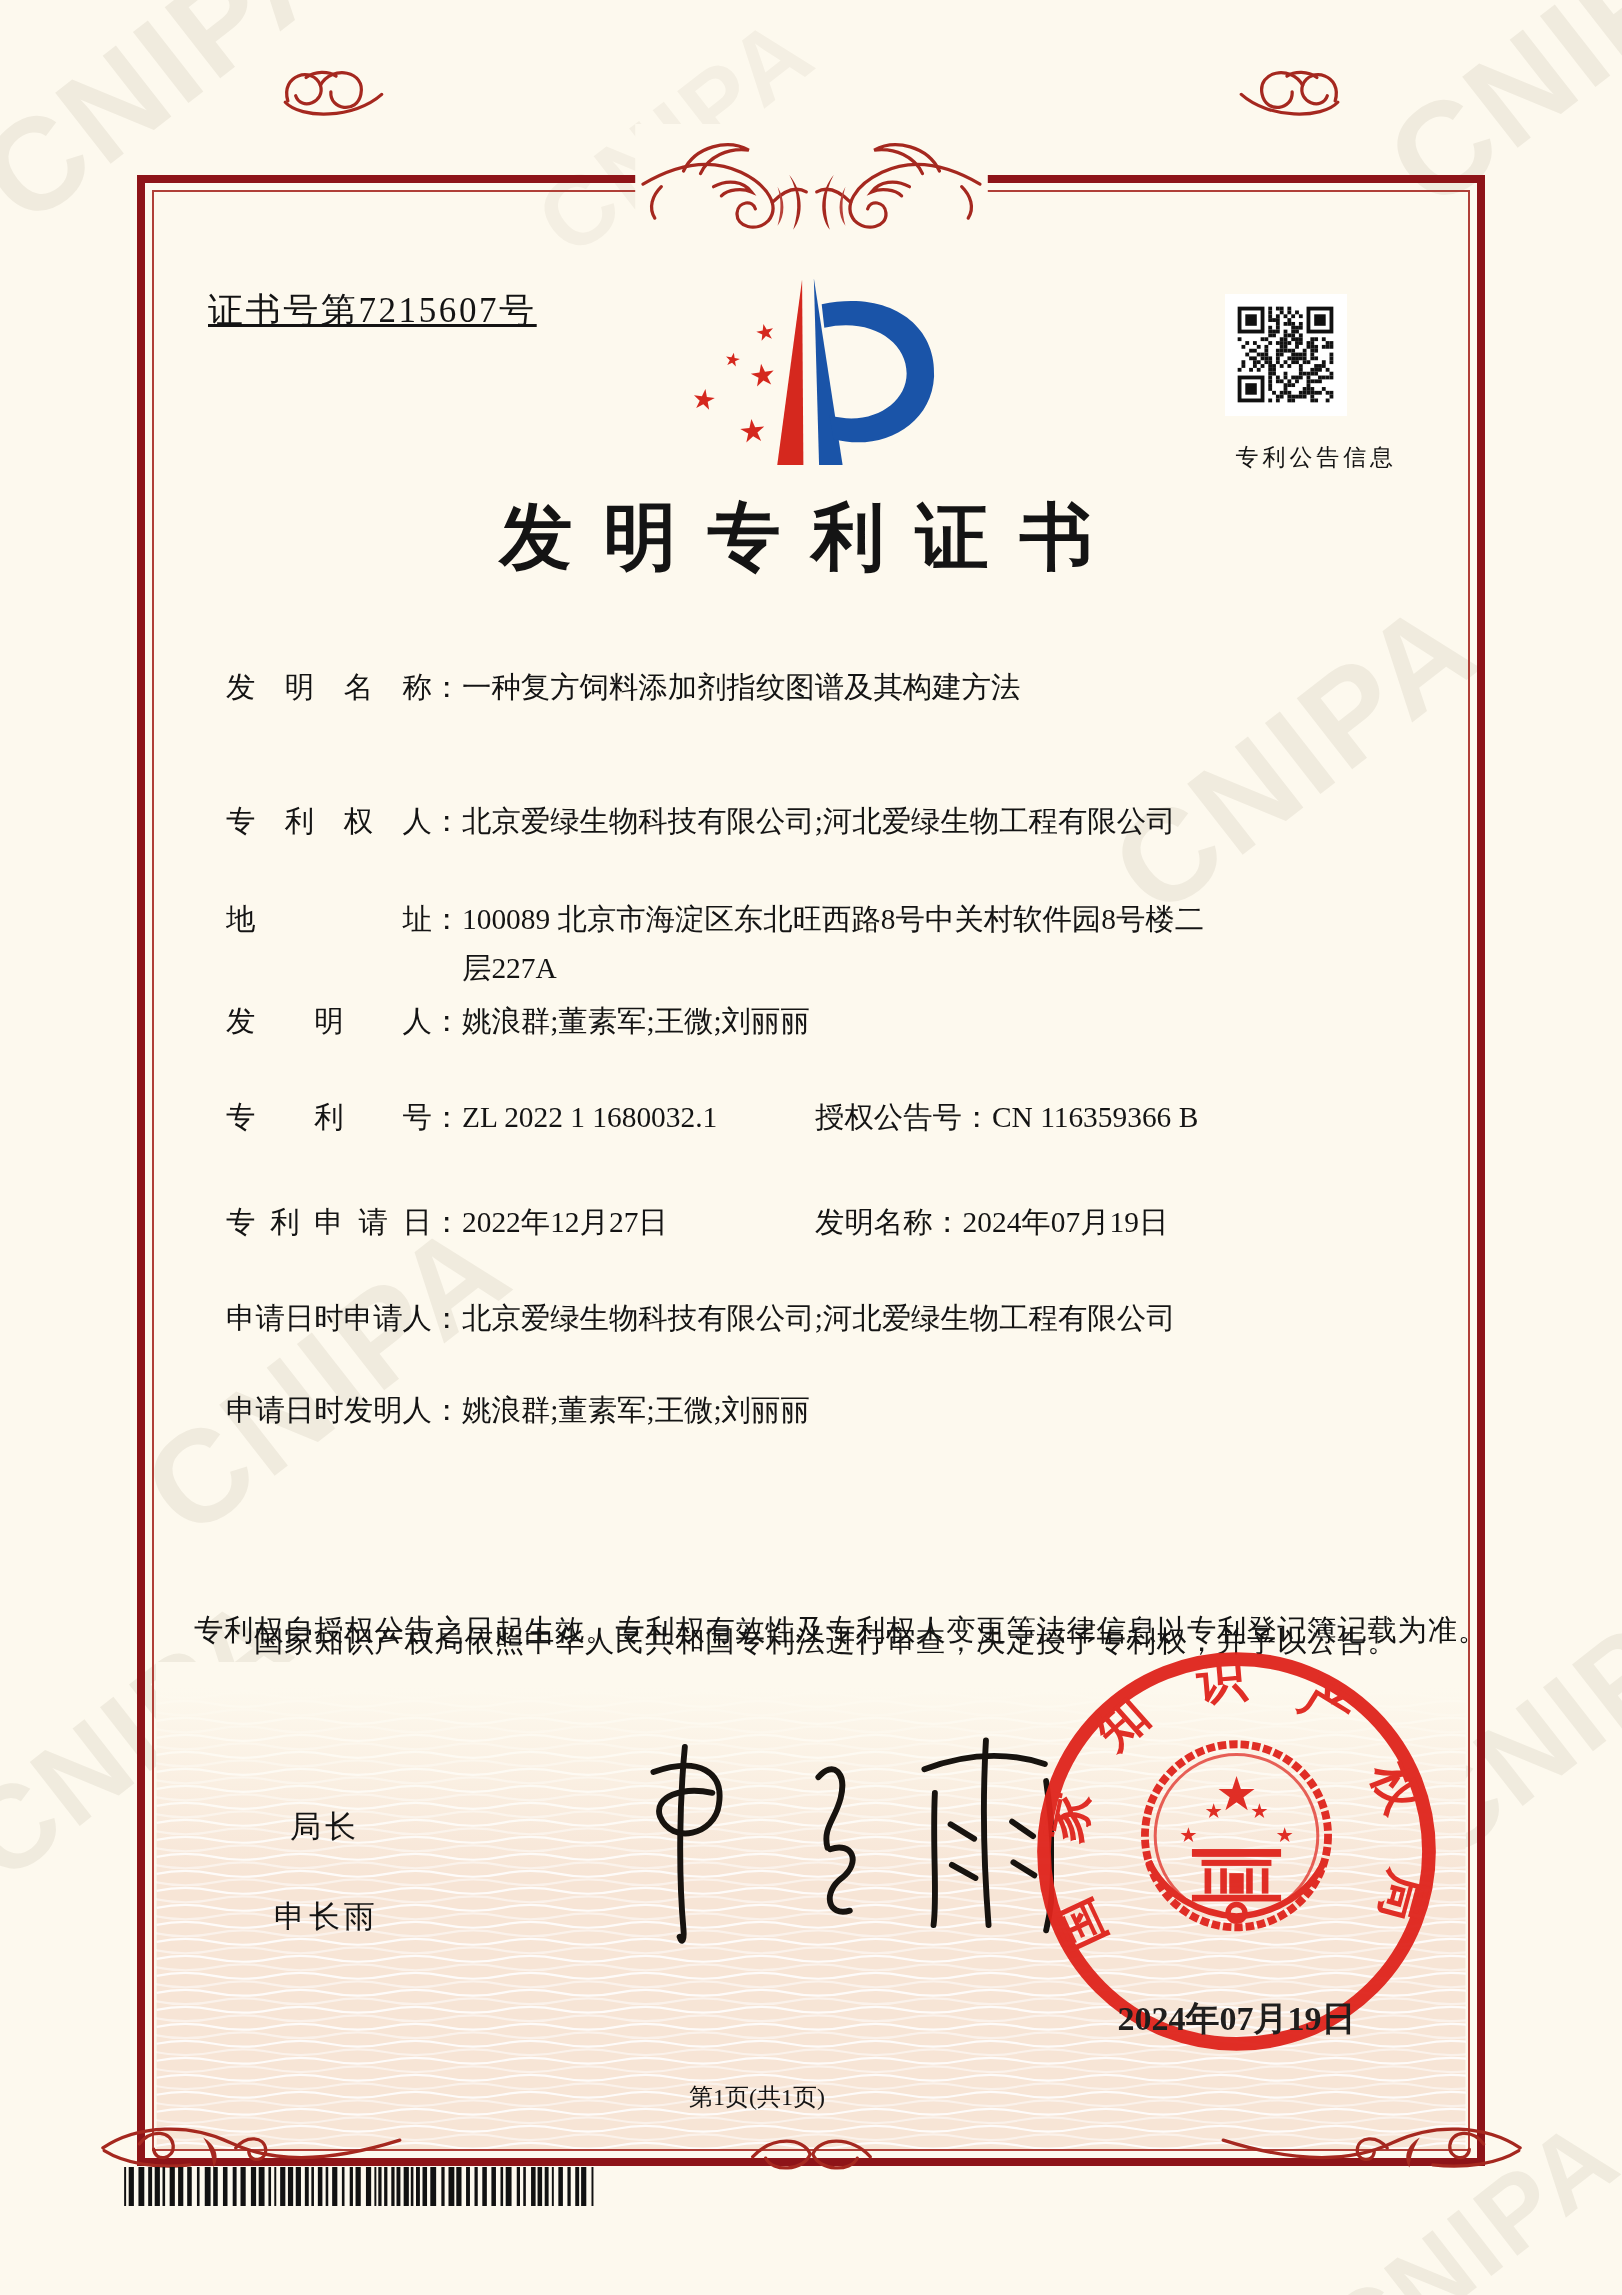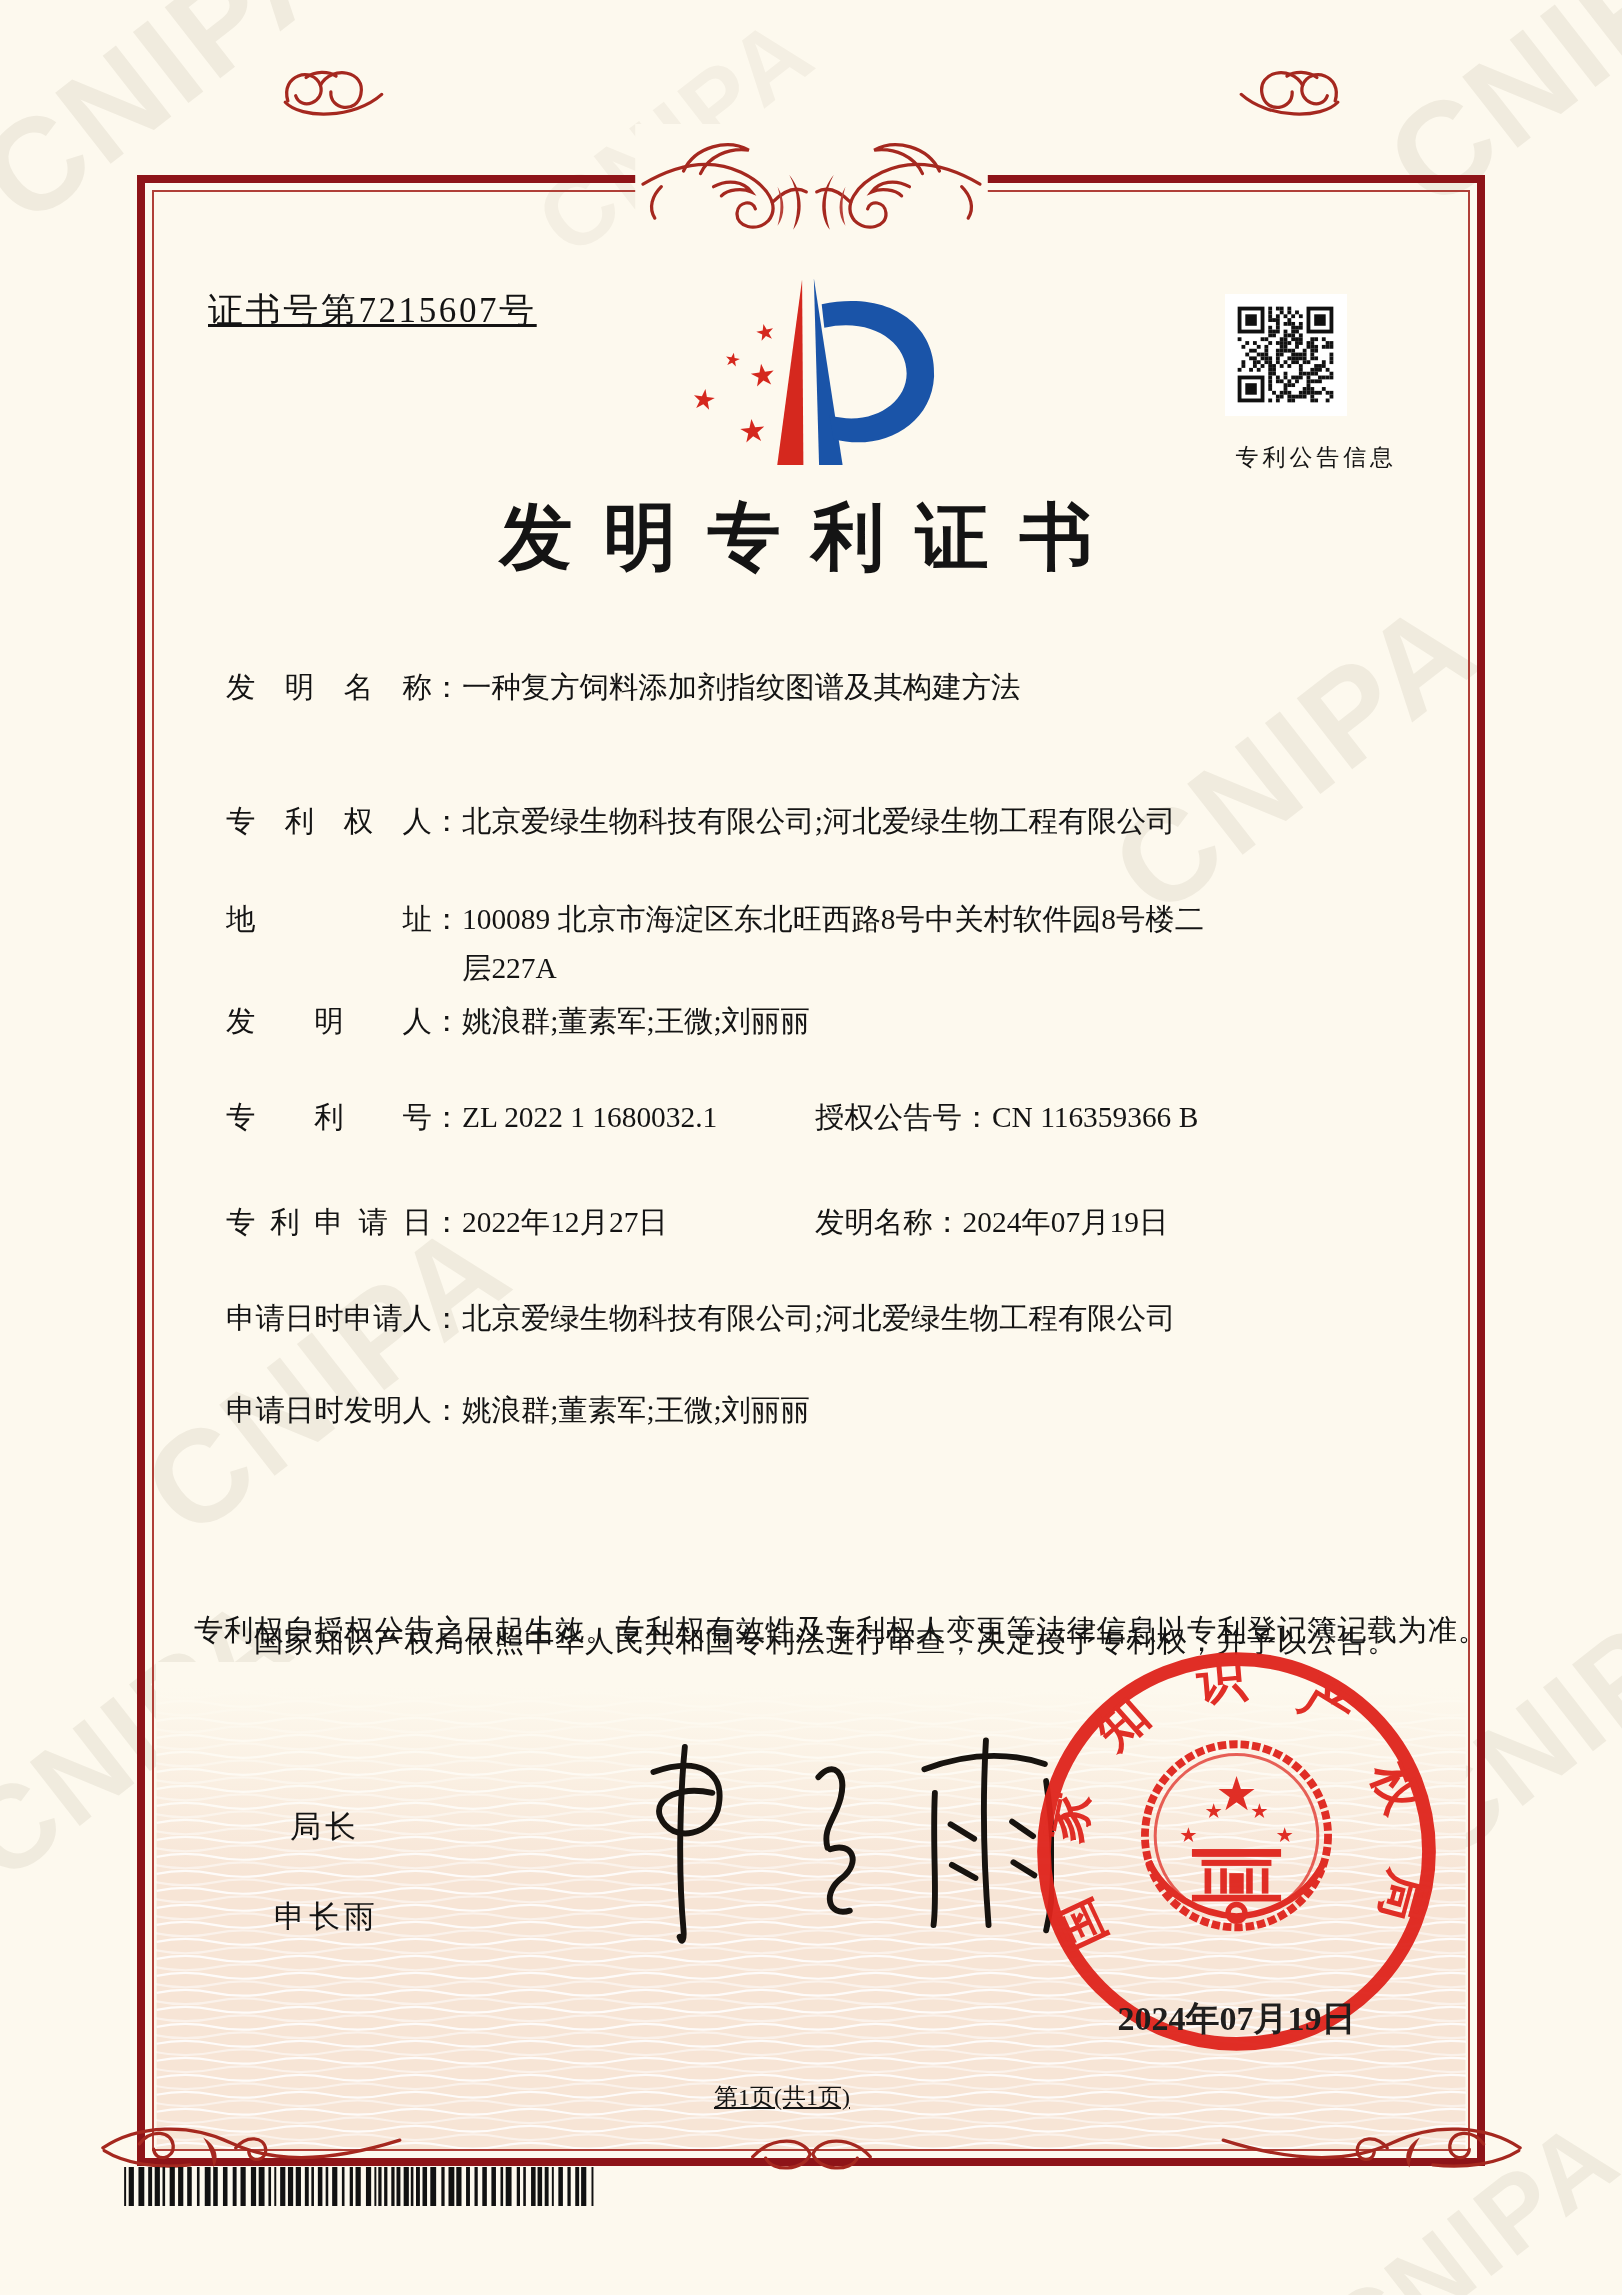--- a/index.html
+++ b/index.html
@@ -30,21 +30,21 @@
   .rowR{left:815px;}
   .flabel{display:inline-block;width:206px;text-align:justify;text-align-last:justify;white-space:nowrap;}
   .rowR .flabel{width:auto;text-align-last:auto;}
   .fcolon{display:inline-block;width:30px;}
   .fvalue{display:inline-block;max-width:929px;}
   
   .st{position:absolute;font-size:29.4px;letter-spacing:0.7px;white-space:nowrap;}
   
   .role{left:242px;top:1806px;font-size:31px;font-family:"Liberation Sans","DejaVu Sans",sans-serif;letter-spacing:3.9px;margin-left:48px;}
   .rname{left:242px;top:1896px;font-size:31px;font-family:"Liberation Sans","DejaVu Sans",sans-serif;letter-spacing:3.9px;margin-left:32px;}
-  .footer{left:651px;top:2081px;width:262px;text-align:center;font-size:24px;text-decoration:underline;}
+  .footer{left:689px;top:2081px;width:262px;font-size:24px;}
   svg{display:block;}
 </style>
 </head>
 <body>
 
 <div class="wm" style="left:-46px;top:-9.8px;font-size:131px">CNIPA</div>
 <div class="wm" style="left:1361px;top:-26px;font-size:131px">CNIPA</div>
 <div class="wm" style="left:517px;top:79px;font-size:98px;color:rgba(130,118,92,.07)">CNIPA</div>
 <div class="wm" style="left:1086px;top:681px;font-size:131px">CNIPA</div>
 <div class="wm" style="left:118px;top:1302px;font-size:131px">CNIPA</div>

